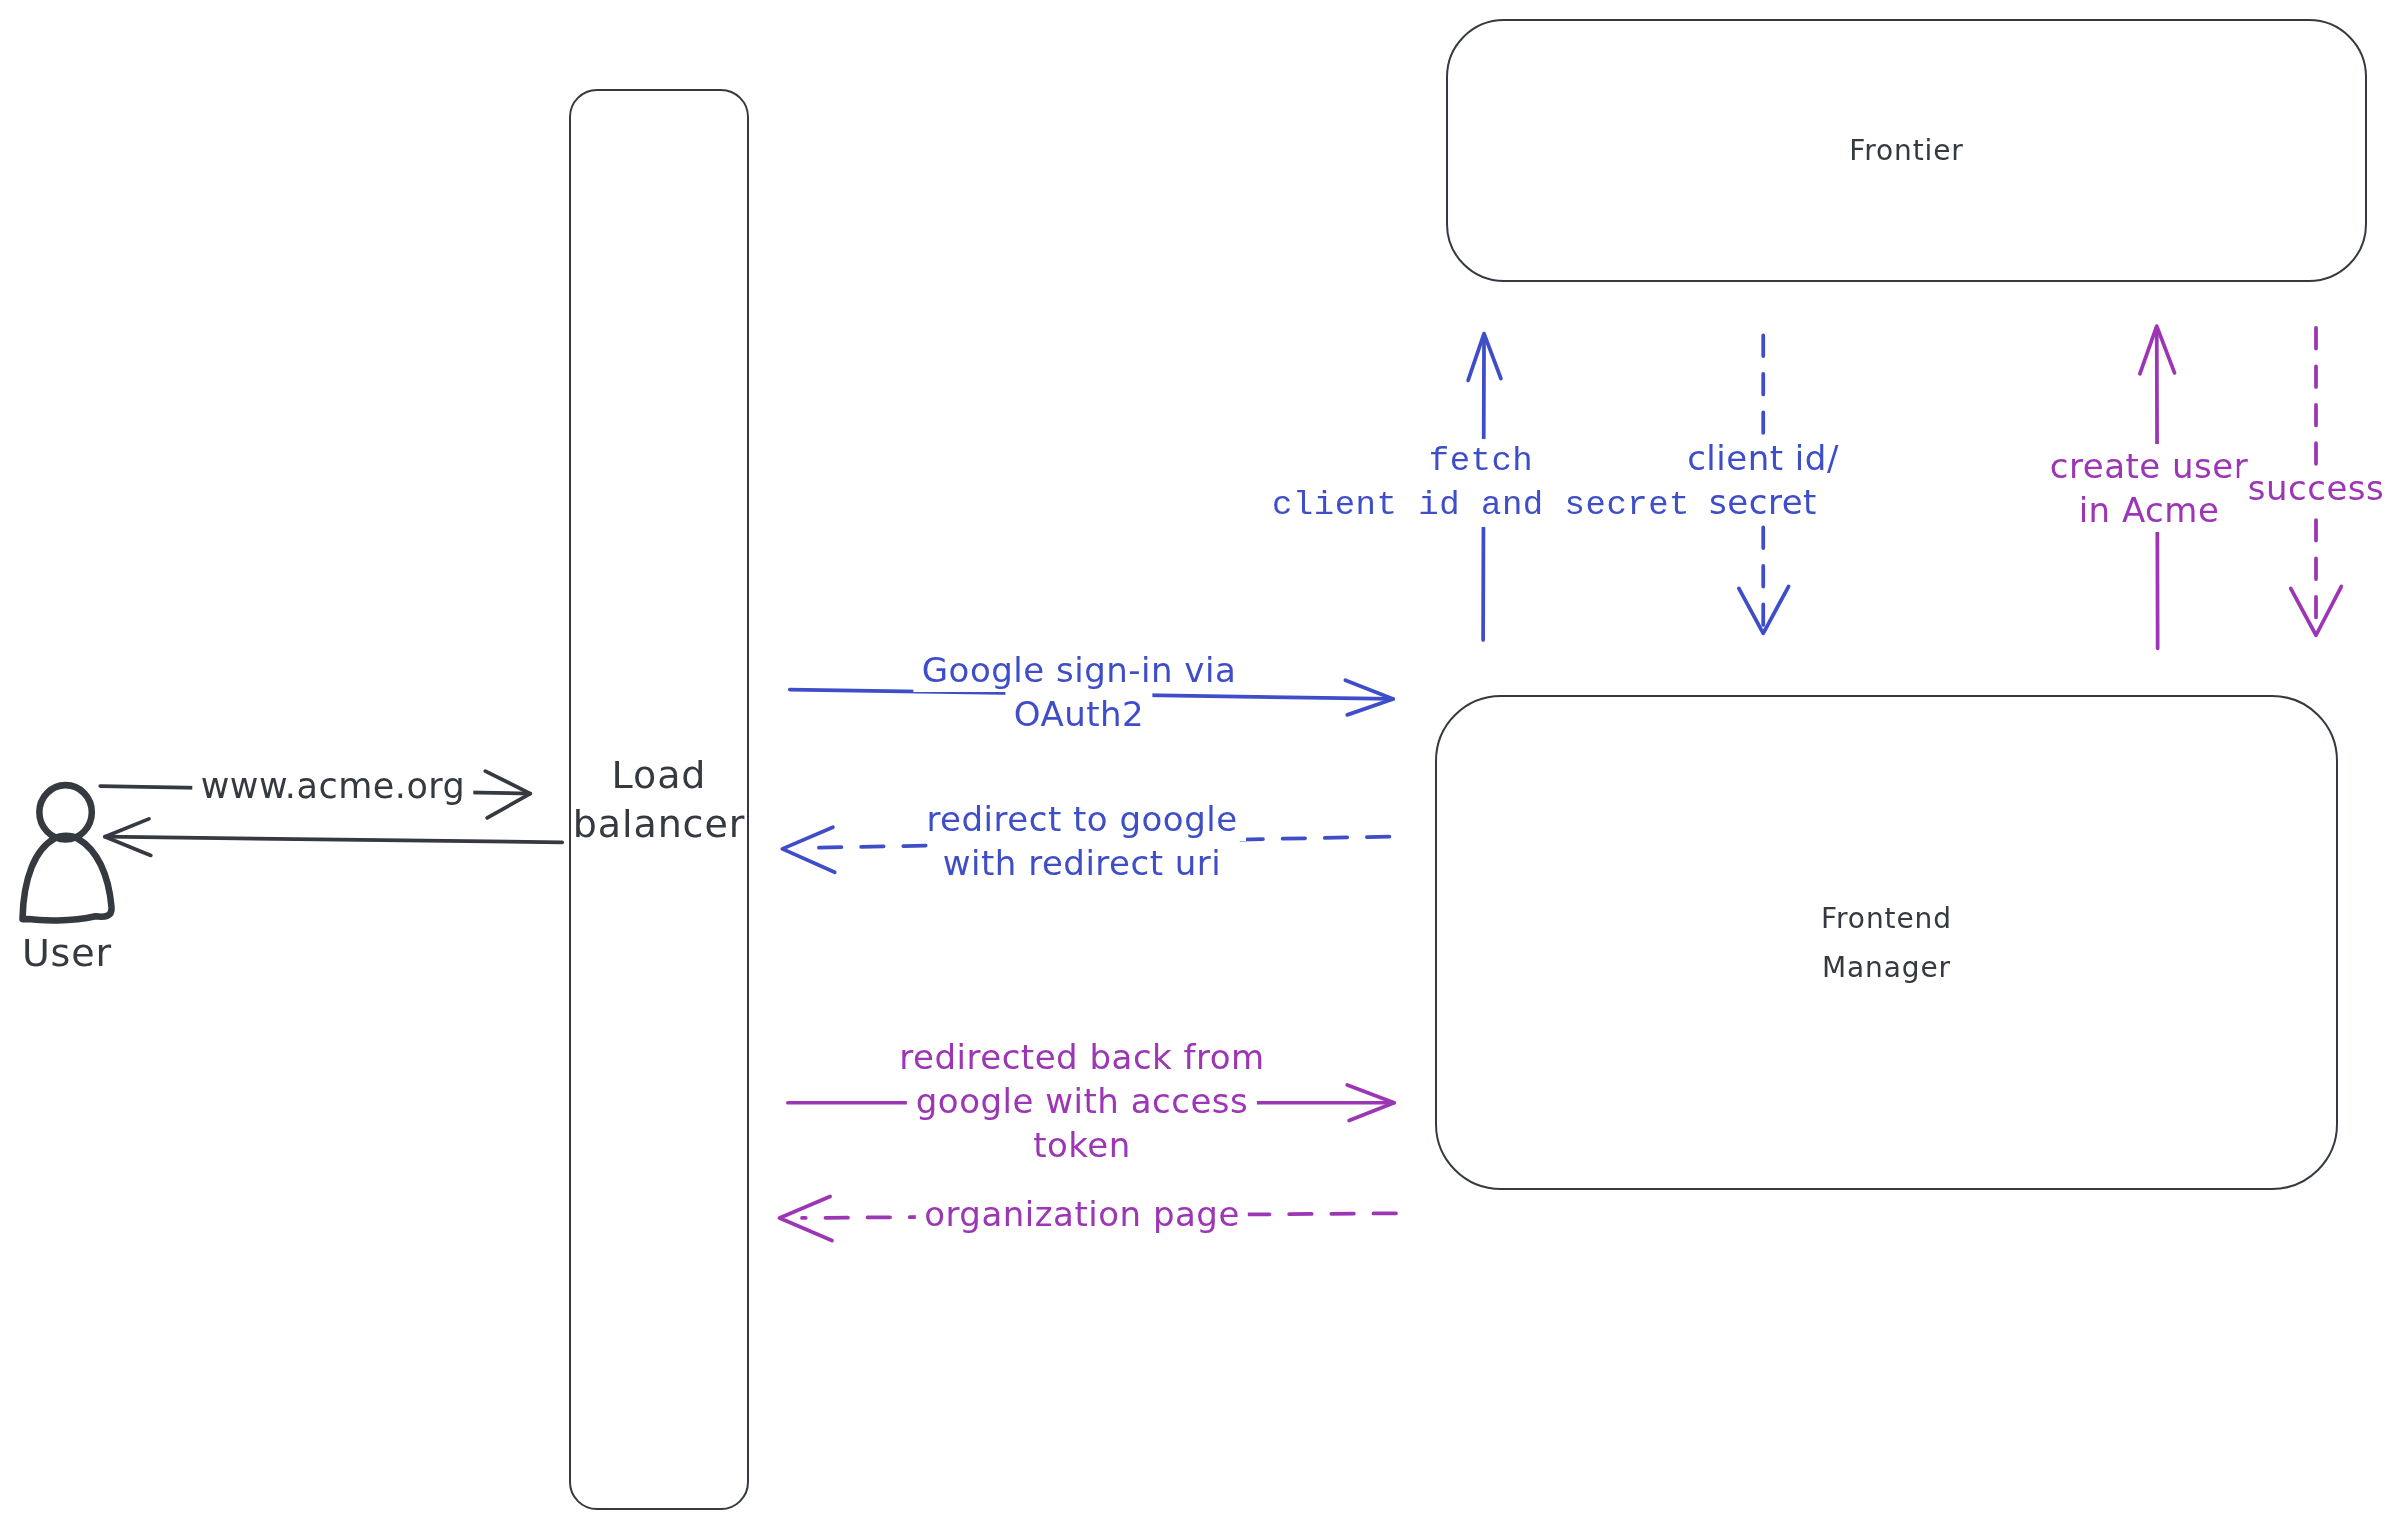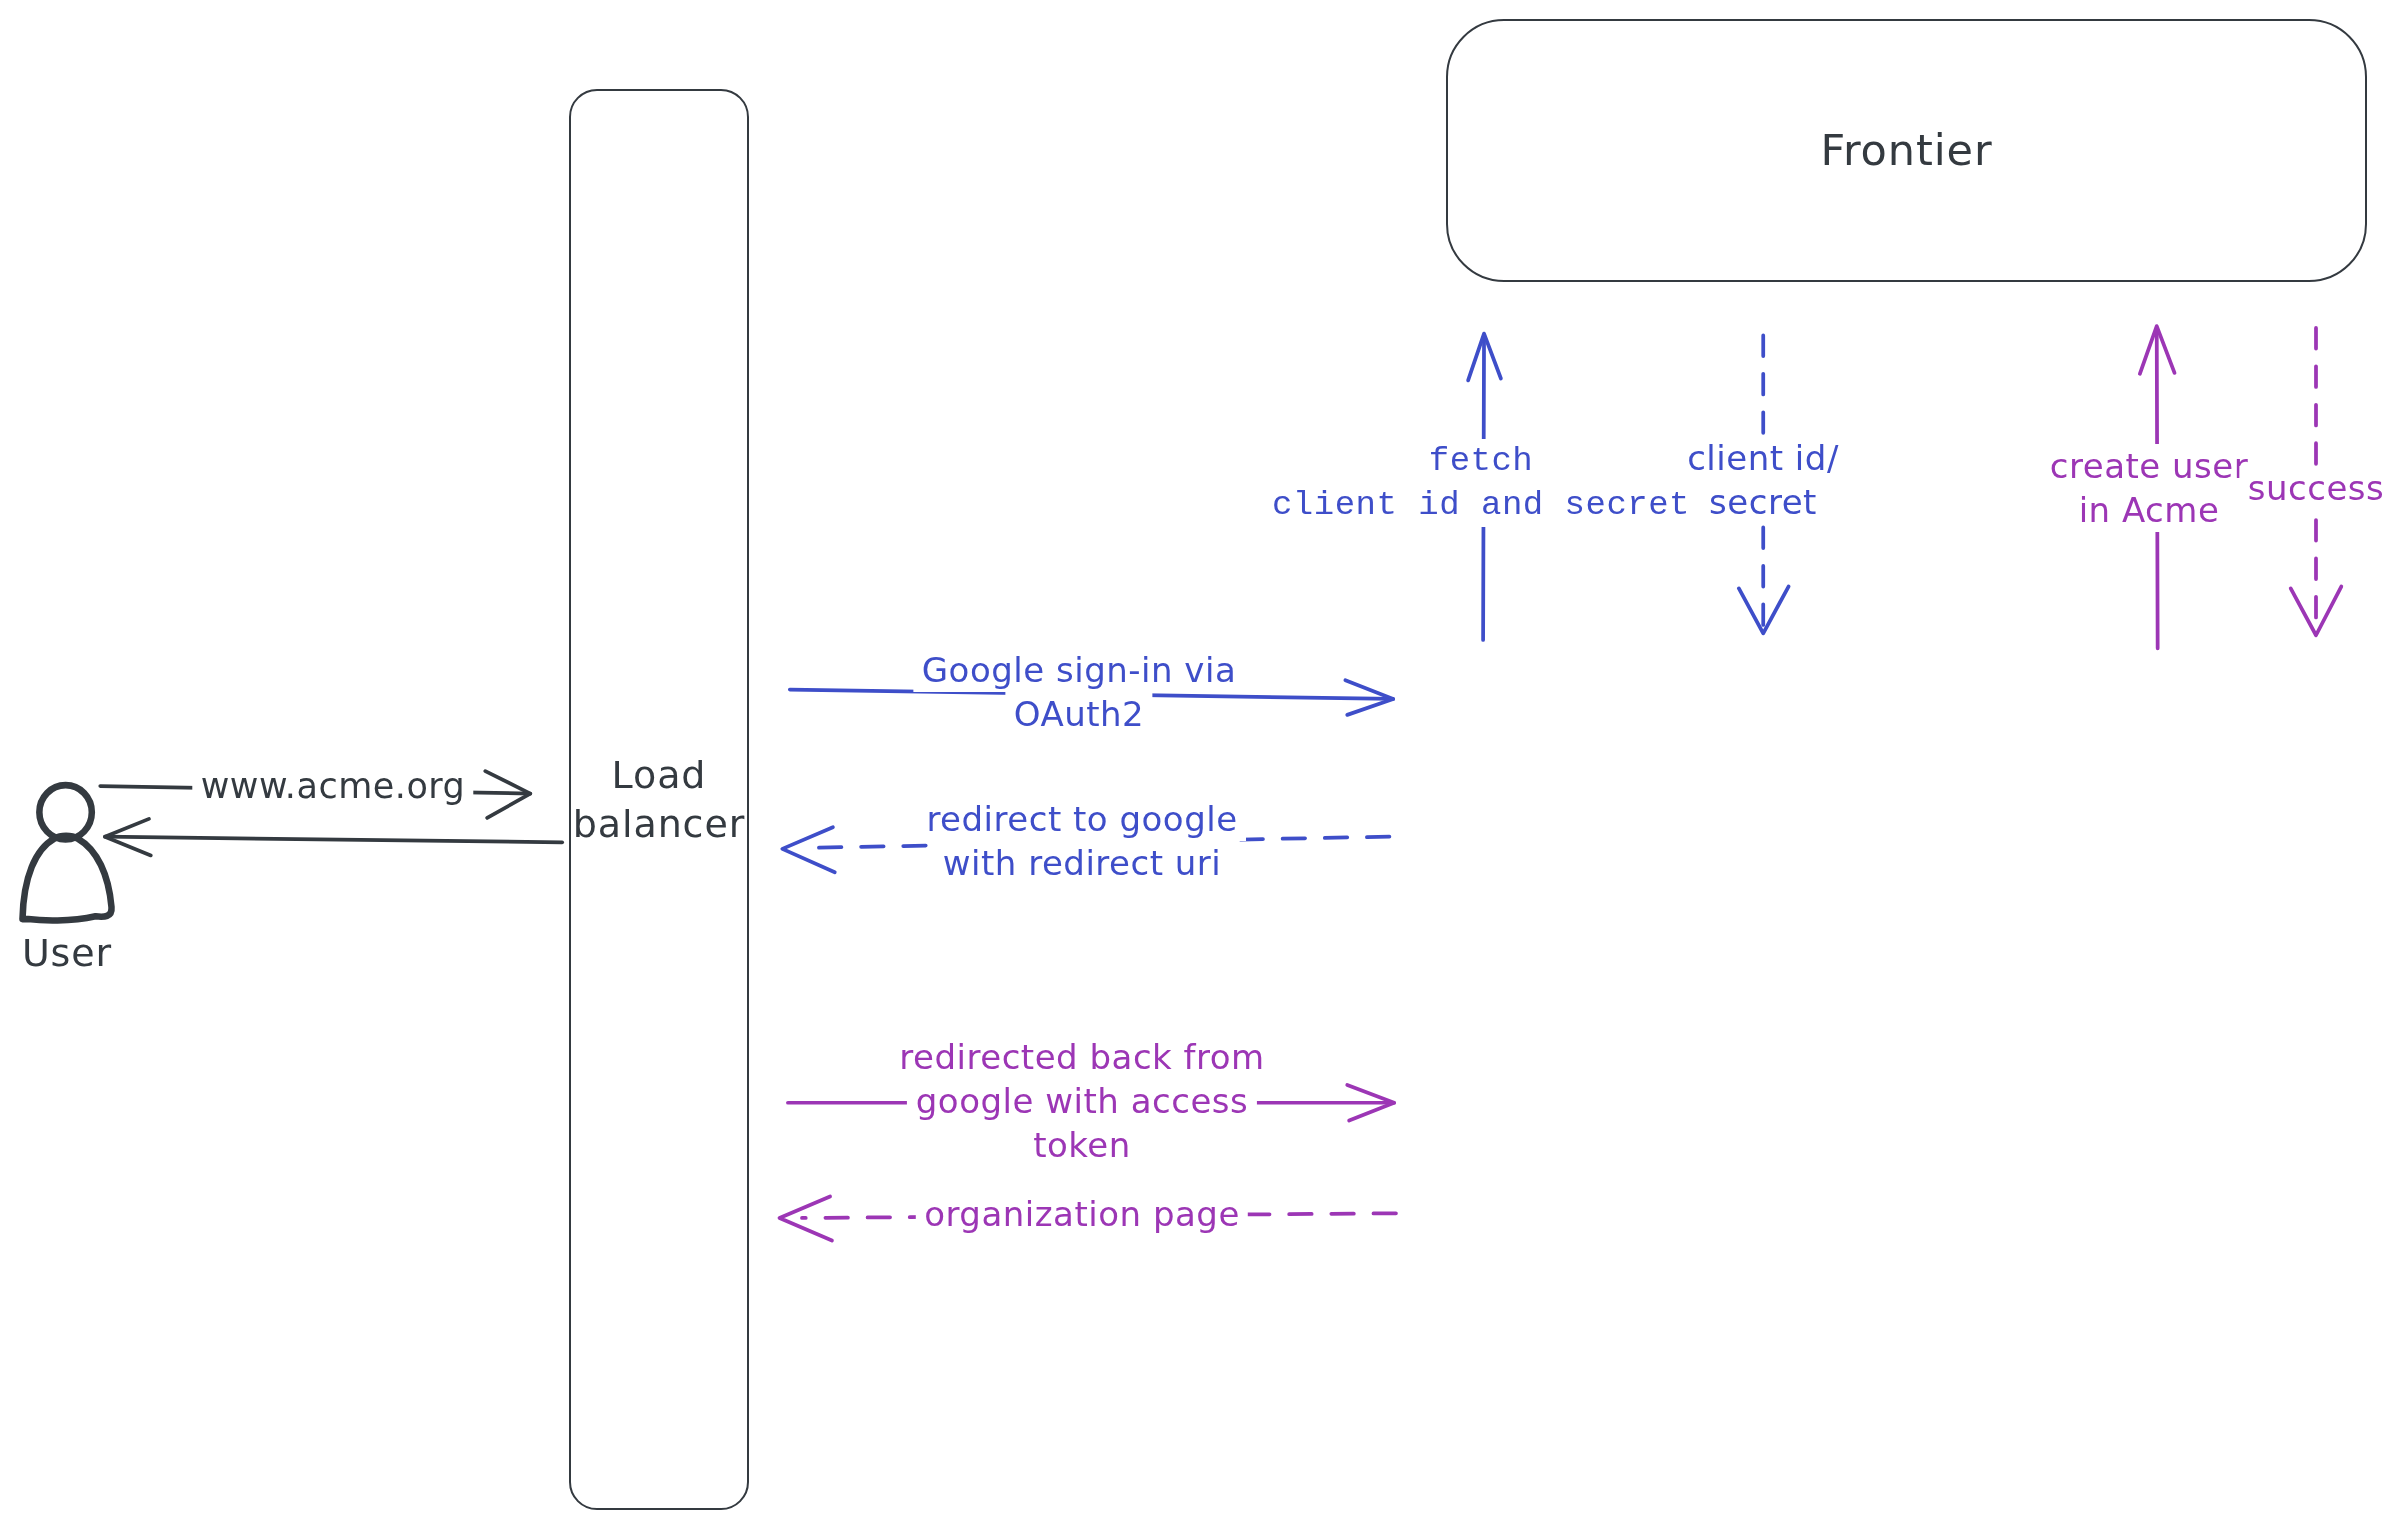--- a/index.html
+++ b/index.html
@@ -21,21 +21,21 @@
   svg .blue{stroke:var(--blue);}
   svg .purple{stroke:var(--purple);}
   svg .w-edge{stroke-width:4;}
   svg .dash-h{stroke-dasharray:24 21;}
   svg .dash-v{stroke-dasharray:22 19;}
 
   .box{
     position:absolute;border:2.8px solid var(--ink);background:transparent;
     display:flex;align-items:center;justify-content:center;
   }
-  .nlabel{color:var(--ink);font-size:43px;line-height:49px;text-align:center;letter-spacing:0.9px;}
+  .nlabel{color:var(--ink);font-size:28px;line-height:49px;text-align:center;letter-spacing:0.9px;}
   .nlabel .ln{display:block;}
 
   .elabel{
     position:absolute;transform:translate(-50%,-50%);
     text-align:center;font-size:34px;line-height:44px;white-space:nowrap;letter-spacing:0.5px;
   }
   .elabel .ln{display:table;margin:0 auto;background:var(--bg);padding:0 8.4px;}
   .elabel.c-ink{color:var(--ink);}
   .elabel.c-blue{color:var(--blue);}
   .elabel.c-purple{color:var(--purple);}
@@ -119,20 +119,26 @@
       <span class="ln">balancer</span>
     </div>
   </div>
 
   <div class="box" style="left:1446px;top:19px;width:917px;height:259px;border-radius:58px;">
     <div class="nlabel">
       <span class="ln">Frontier</span>
     </div>
   </div>
 
+  <div class="box" style="left:1435px;top:695px;width:899px;height:491px;border-radius:66px;">
+    <div class="nlabel">
+      <span class="ln">Frontend</span>
+      <span class="ln">Manager</span>
+    </div>
+  </div>
 
   <div class="ulabel" style="left:67px;top:953px;">User</div>
 
   <div class="elabel c-ink" style="left:333px;top:786px;font-size:35px;">
     <span class="ln">www.acme.org</span>
   </div>
 
   <div class="elabel c-blue" style="left:1079px;top:692px;">
     <span class="ln">Google sign-in via</span>
     <span class="ln">OAuth2</span>

